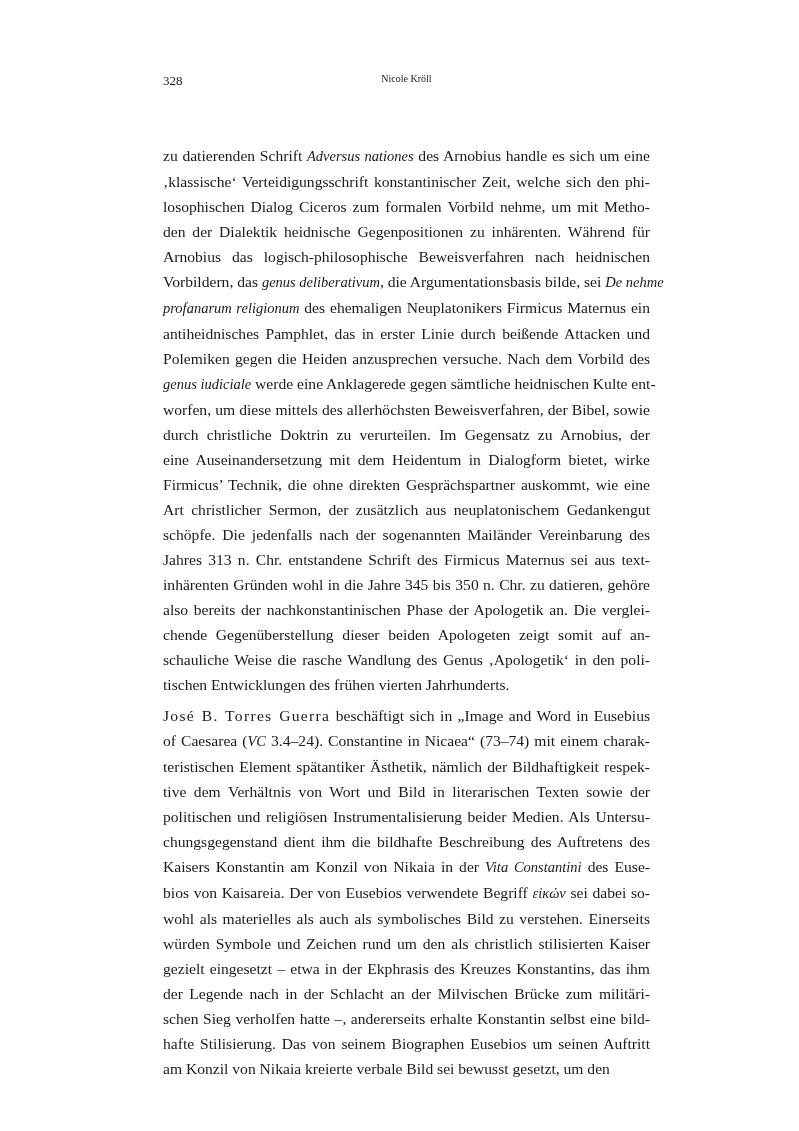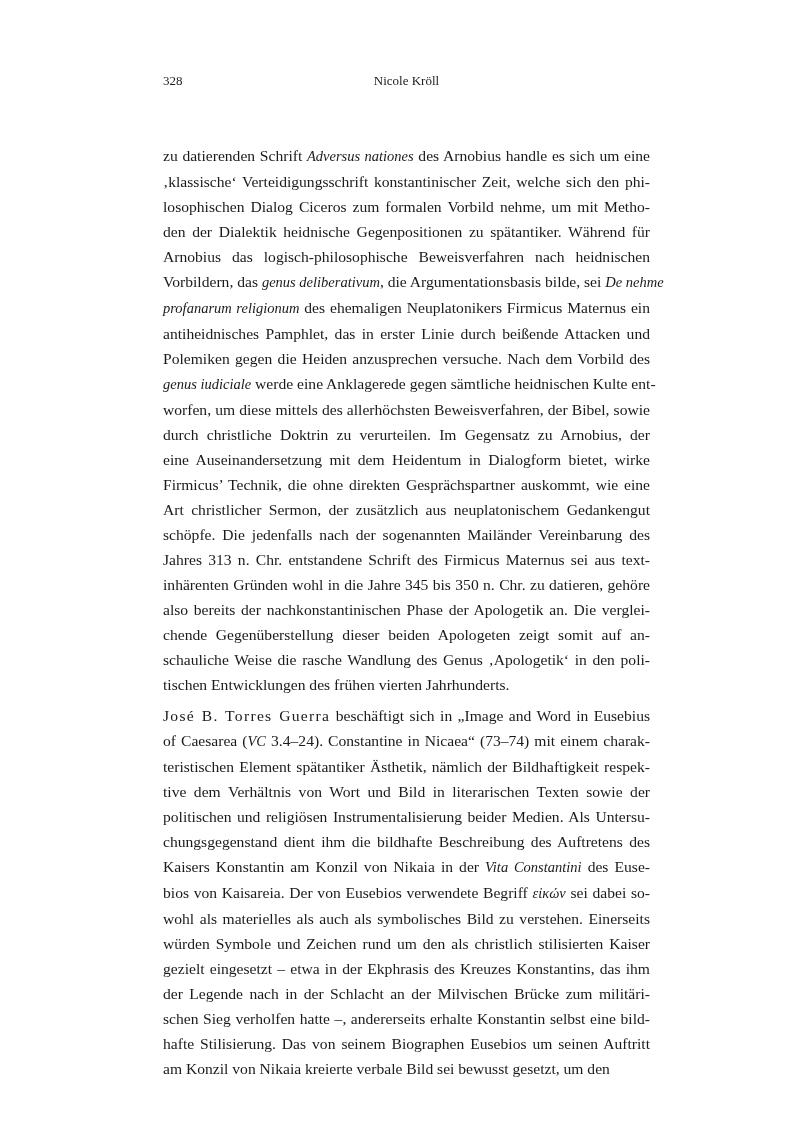--- a/index.html
+++ b/index.html
@@ -1,21 +1,21 @@
 <!DOCTYPE html>
 <html><head>
 <meta charset="utf-8">
 <style>
   html, body { margin: 0; padding: 0; background: #ffffff; }
   body { width: 799px; height: 1131px; position: relative; overflow: hidden;
          font-family: "Liberation Serif", "DejaVu Serif", serif; color: #1a1a1a; }
   .page { position: absolute; left: 0; top: 0; width: 767px; height: 1131px; }
   .header { position: absolute; top: 73px; left: 163px; width: 487px; height: 16px; font-size: 13px; }
   .page-number { position: absolute; left: 0; top: 0; }
-  .running-head { position: absolute; left: 0; right: 0; top: 0; text-align: center; font-size: 13px; }
+  .running-head { position: absolute; left: 0; right: 0; top: 0; text-align: center; font-size: 10px; }
   .body { position: absolute; left: 163px; top: 143px; width: 487px; }
   .para { font-size: 15.6px; line-height: 25px; text-align: justify; margin: 0; hyphens: none; }
   .para + .para { margin-top: 6px; }
   .line { display: block; text-align-last: justify; white-space: nowrap; }
   .line.last { text-align-last: left; }
   .it { font-style: italic; font-size: 14.5px; }
   .sc { letter-spacing: 1.3px; }
 </style>
 </head>
 <body>
@@ -23,21 +23,21 @@
 <div class="page">
   <div class="header">
     <span class="page-number">328</span>
     <span class="running-head">Nicole Kröll</span>
   </div>
   <div class="body" id="body">
       <p class="para">
         <span class="line"><span>zu datierenden Schrift </span><span class="it">Adversus nationes</span><span> des Arnobius handle es sich um eine</span></span>
         <span class="line"><span>‚klassische‘ Verteidigungsschrift konstantinischer Zeit, welche sich den phi-</span></span>
         <span class="line"><span>losophischen Dialog Ciceros zum formalen Vorbild nehme, um mit Metho-</span></span>
-        <span class="line"><span>den der Dialektik heidnische Gegenpositionen zu spätantiker. Während für</span></span>
+        <span class="line"><span>den der Dialektik heidnische Gegenpositionen zu inhärenten. Während für</span></span>
         <span class="line"><span>Arnobius das logisch-philosophische Beweisverfahren nach heidnischen</span></span>
         <span class="line"><span>Vorbildern, das </span><span class="it">genus deliberativum</span><span>, die Argumentationsbasis bilde, sei </span><span class="it">De nehme</span></span>
         <span class="line"><span class="it">profanarum religionum</span><span> des ehemaligen Neuplatonikers Firmicus Maternus ein</span></span>
         <span class="line"><span>antiheidnisches Pamphlet, das in erster Linie durch beißende Attacken und</span></span>
         <span class="line"><span>Polemiken gegen die Heiden anzusprechen versuche. Nach dem Vorbild des</span></span>
         <span class="line"><span class="it">genus iudiciale</span><span> werde eine Anklagerede gegen sämtliche heidnischen Kulte ent-</span></span>
         <span class="line"><span>worfen, um diese mittels des allerhöchsten Beweisverfahren, der Bibel, sowie</span></span>
         <span class="line"><span>durch christliche Doktrin zu verurteilen. Im Gegensatz zu Arnobius, der</span></span>
         <span class="line"><span>eine Auseinandersetzung mit dem Heidentum in Dialogform bietet, wirke</span></span>
         <span class="line"><span>Firmicus’ Technik, die ohne direkten Gesprächspartner auskommt, wie eine</span></span>

